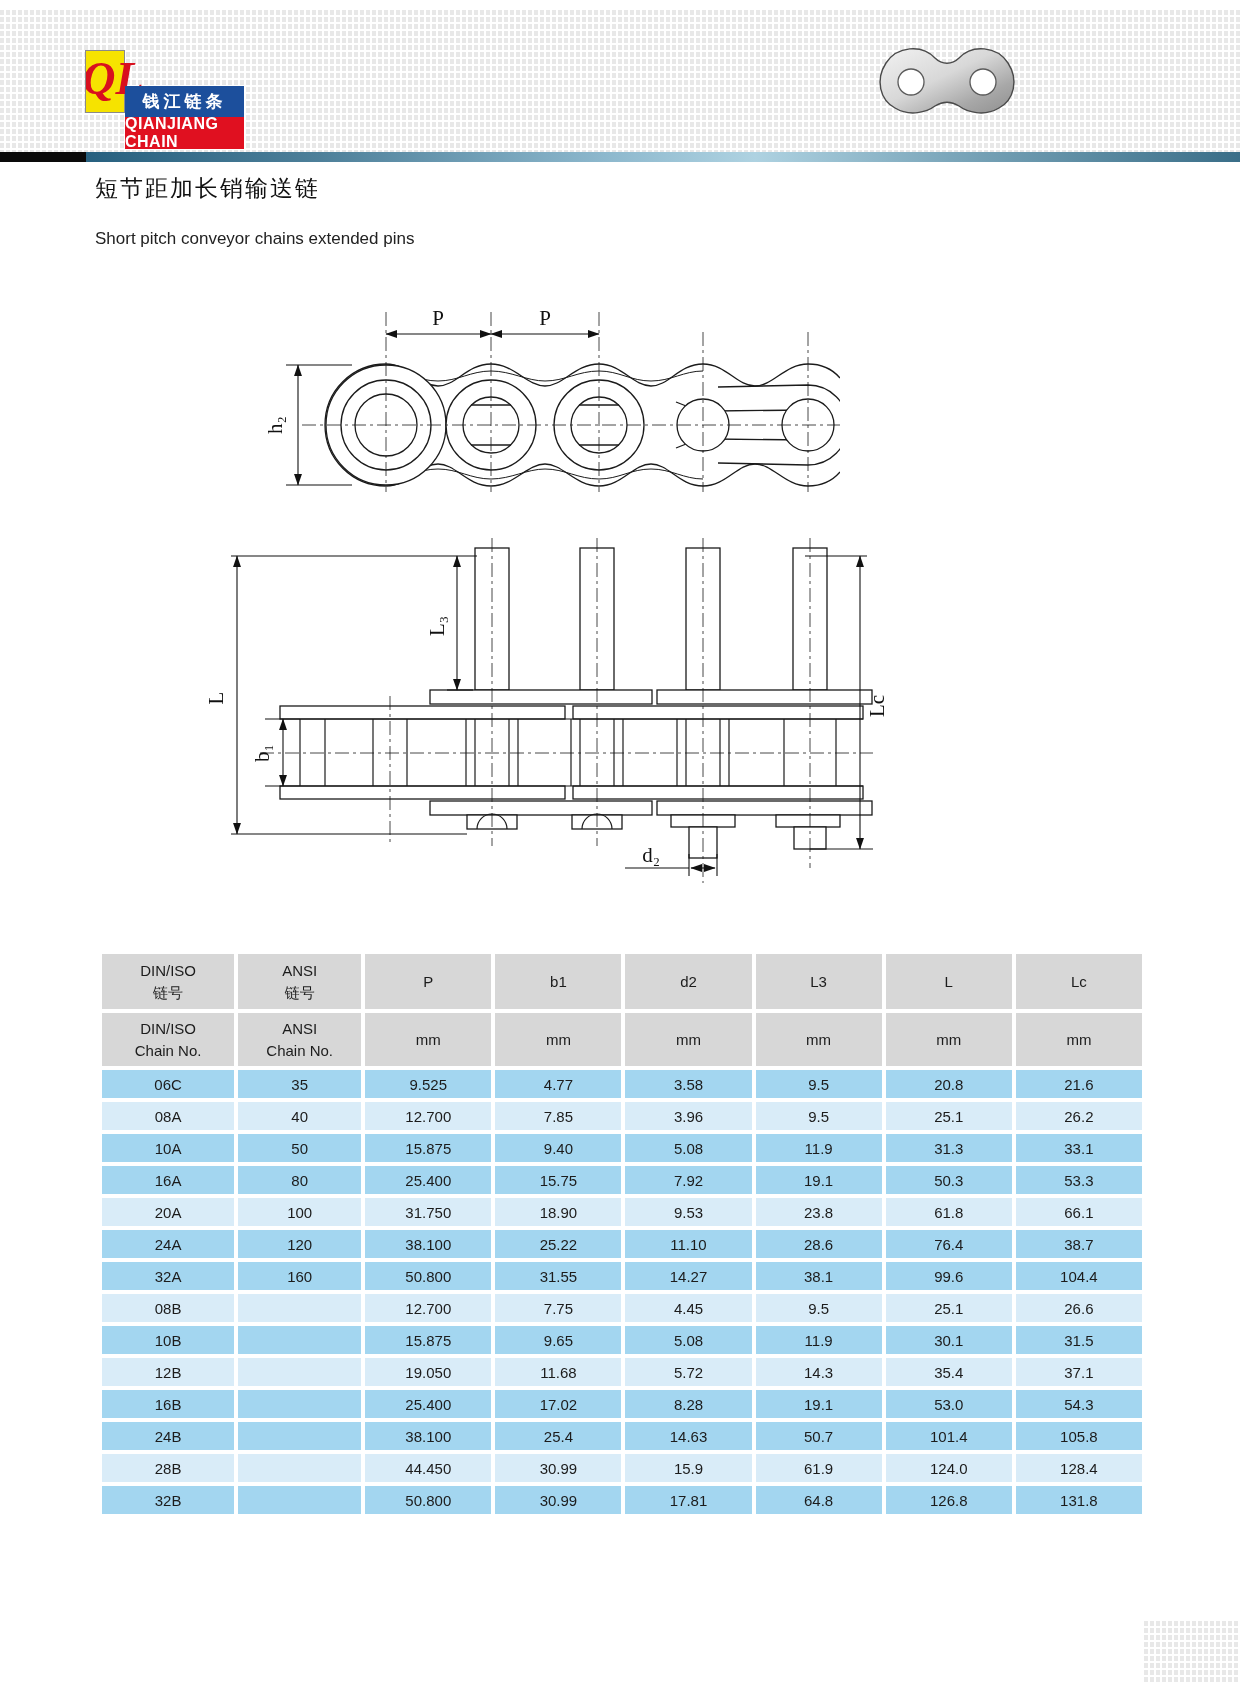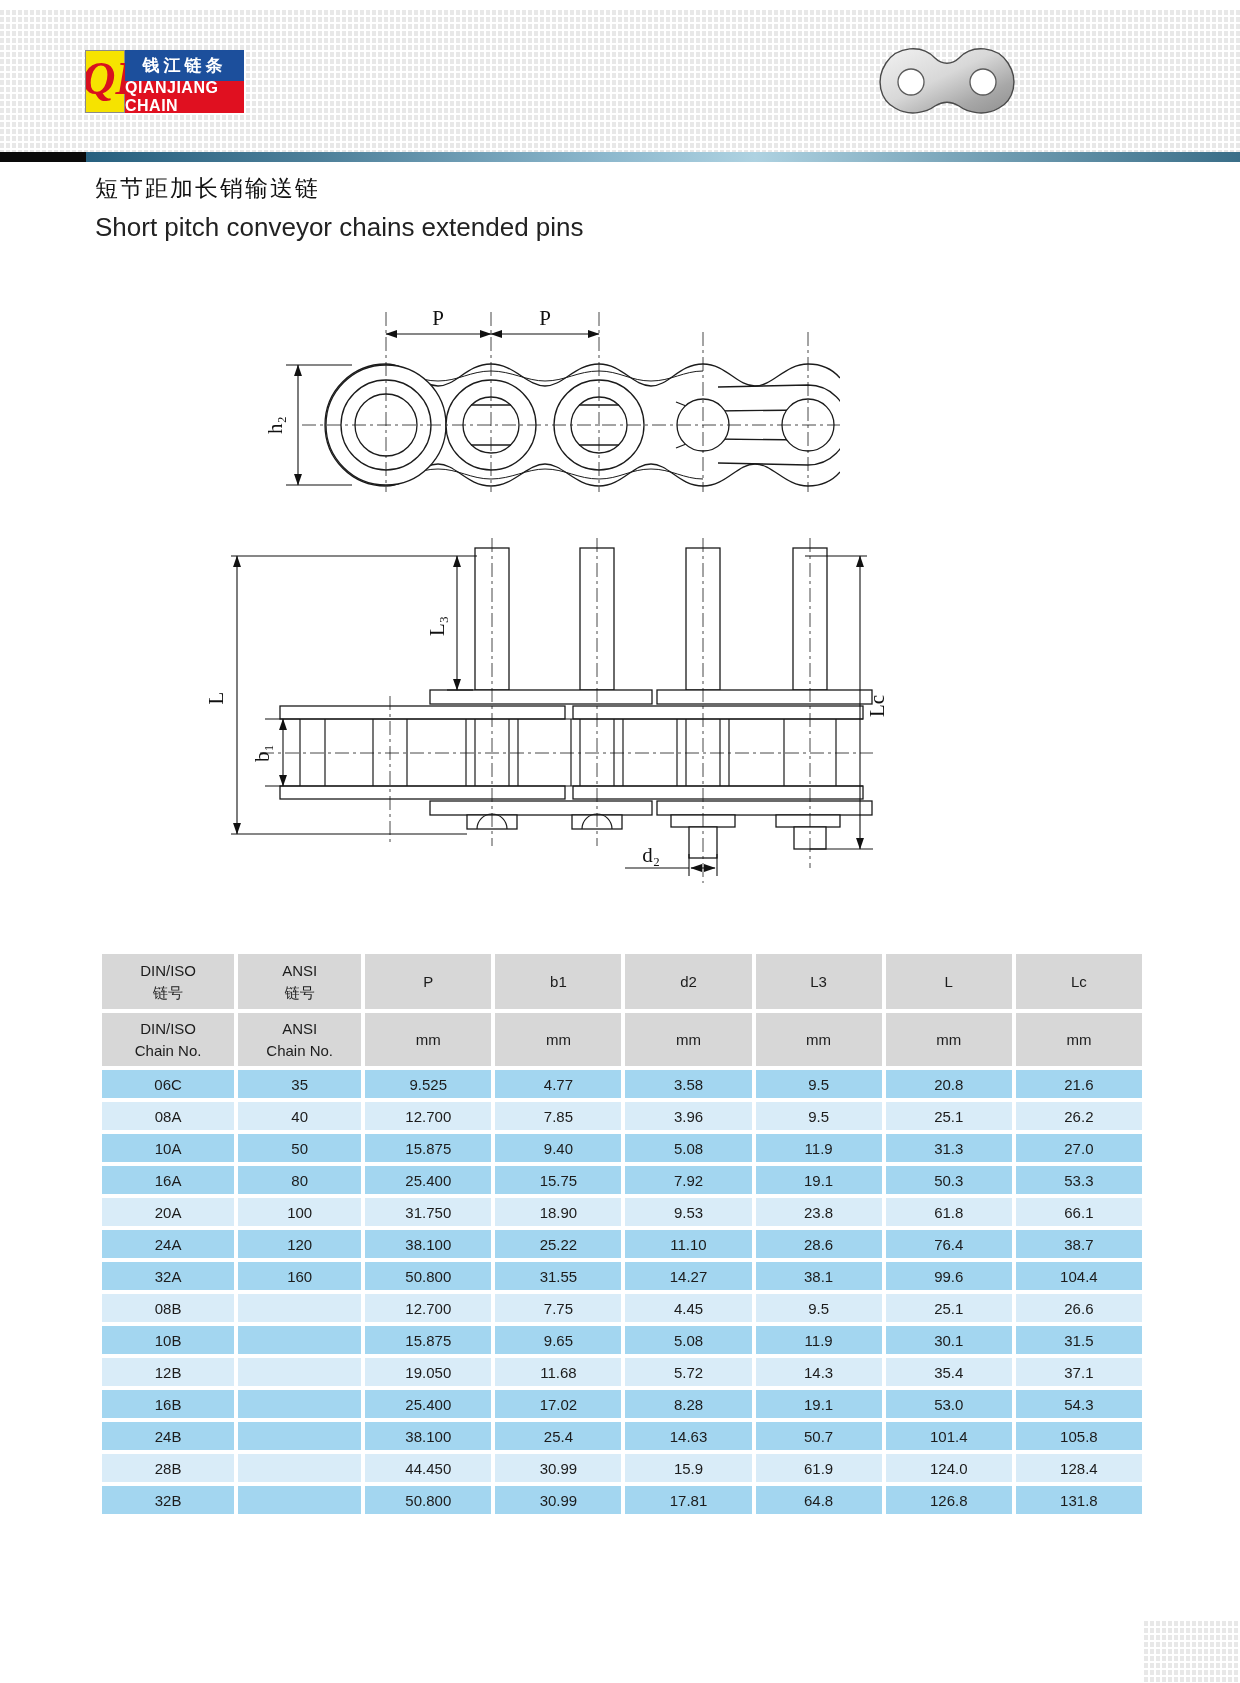--- a/index.html
+++ b/index.html
@@ -15,34 +15,34 @@
       repeating-linear-gradient(to bottom, rgba(255,255,255,0) 0 5px, #ffffff 5px 7px);
   }
   .header-dots{position:absolute;left:0;top:10px;width:1240px;height:142px;}
   .footer-dots{position:absolute;left:1144px;top:1621px;width:96px;height:62px;}
 
   
   .logo{position:absolute;left:85px;top:50px;display:flex;}
   .logo-mark{width:40px;height:63px;background:var(--logo-yellow);border:1px solid #8a8a8a;box-sizing:border-box;}
   .logo-text{width:119px;display:flex;flex-direction:column;}
   .logo-cn{height:31px;background:var(--logo-blue);color:#ffffff;display:flex;align-items:center;justify-content:center;
-    font-size:17px;letter-spacing:4px;font-weight:bold;}
+    font-size:17px;letter-spacing:4px;font-weight:bold;margin-top:36px;}
   .logo-en{height:32px;background:var(--logo-red);color:#ffffff;display:flex;align-items:center;justify-content:center;
     font-size:16px;font-weight:bold;letter-spacing:0.5px;}
 
   .plate-img{position:absolute;left:872px;top:36px;}
 
   .divider{position:absolute;left:0;top:152px;width:1240px;height:10px;}
   .divider .black{position:absolute;left:0;top:0;width:86px;height:10px;background:#0a0a0a;}
   .divider .grad{position:absolute;left:86px;top:0;width:1154px;height:10px;
     background:linear-gradient(90deg,#27607f 0%,#4d7f99 20%,#8db8cd 45%,#aed2e1 58%,#7ba6ba 75%,#3a6e88 100%);}
 
   .titles{position:absolute;left:95px;top:173px;}
   .title-cn{font-size:23px;letter-spacing:2px;color:#111111;}
-  .title-en{font-size:26px;margin-top:8px;color:#222222;}
+  .title-en{font-size:17px;margin-top:25px;color:#222222;}
 
   .diag1{position:absolute;left:240px;top:292px;}
   .diag2{position:absolute;left:205px;top:538px;}
   svg text.dim{font-family:"Liberation Serif", serif;font-size:21px;fill:#111111;}
 
   
   .table-wrap{position:absolute;left:98px;top:950px;width:1048px;}
   table.spec{border-collapse:separate;border-spacing:4px;width:1048px;table-layout:fixed;}
   table.spec col:nth-child(1){width:132px;}
   table.spec col:nth-child(2){width:123px;}
@@ -316,21 +316,21 @@
             <td>26.2</td>
           </tr>
           <tr class="dark">
             <td>10A</td>
             <td>50</td>
             <td>15.875</td>
             <td>9.40</td>
             <td>5.08</td>
             <td>11.9</td>
             <td>31.3</td>
-            <td>27.0</td>
+            <td>33.1</td>
           </tr>
           <tr class="dark">
             <td>16A</td>
             <td>80</td>
             <td>25.400</td>
             <td>15.75</td>
             <td>7.92</td>
             <td>19.1</td>
             <td>50.3</td>
             <td>53.3</td>

